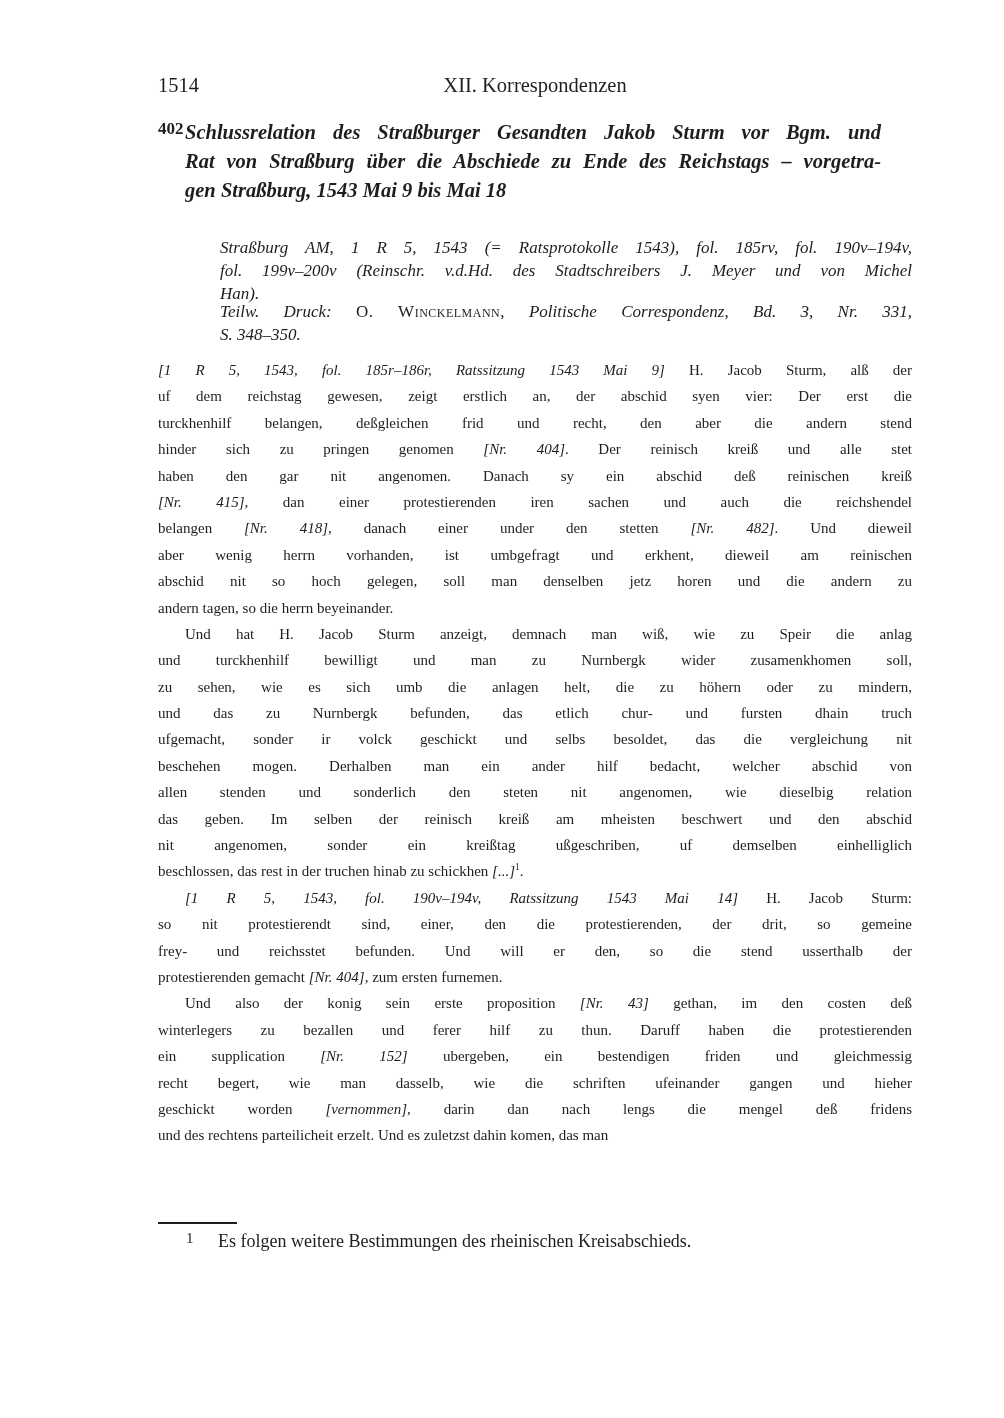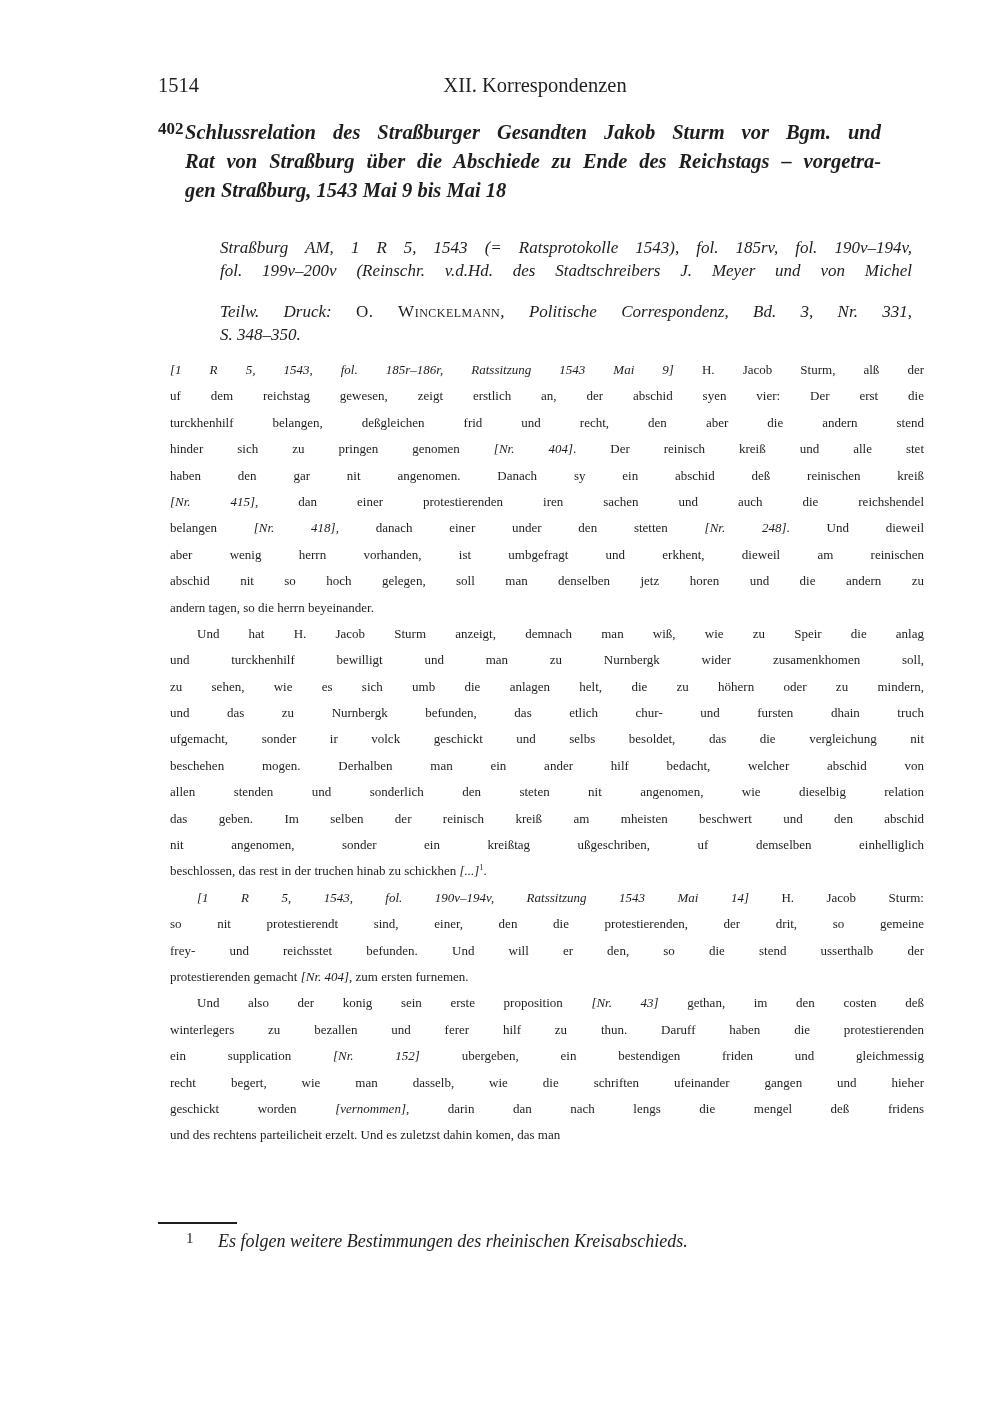--- a/index.html
+++ b/index.html
@@ -25,37 +25,37 @@
   .title-block { margin-left: 27px; width: 696px; font-weight: bold; font-style: italic; font-size: 20.5px; line-height: 29px; }
   .title-block .ln { height: 29px; }
 
   
   .source-block { position: absolute; left: 62px; width: 692px; font-style: italic; font-size: 17px; line-height: 23.2px; }
   .src-a { top: 236px; }
   .src-b { top: 300px; }
   .source-block .ln { height: 23.2px; }
 
   
-  .body-block { position: absolute; top: 357px; left: 12px; width: 754px; font-size: 13px; line-height: 26.4px; }
+  .body-block { position: absolute; top: 357px; left: 0; width: 754px; font-size: 15px; line-height: 26.4px; }
   .body-block .ln { height: 26.4px; }
 
   
   .ln { text-align: justify; text-align-last: justify; overflow: hidden; white-space: normal; }
   .ln.last { text-align-last: left; }
   .ln.ind { text-indent: 27px; }
 
   .it { font-style: italic; }
   .sc { font-style: normal; font-variant: small-caps; letter-spacing: 0.5px; }
   .sup { font-size: 0.62em; vertical-align: super; line-height: 0; }
 
   
   .footnote-rule { position: absolute; top: 1222px; left: 0; width: 79px; border-top: 2px solid #1e1e1e; }
   .footnote-row { position: absolute; top: 1229px; left: 0; width: 754px; font-size: 18px; line-height: 24px; }
   .fn-marker { position: absolute; left: 28px; top: -3px; font-size: 15px; font-style: normal; }
-  .fn-text { margin-left: 60px; font-style: italic; }
+  .fn-text { margin-left: 60px; }
 </style>
 </head>
 <body>
 
 <div class="page">
   <div class="textblock">
 
     <div class="header-row">
       <span class="page-num">1514</span>
       <span class="running-head">XII. Korrespondenzen</span>
@@ -66,35 +66,36 @@
       <div class="title-block">
           <div class="ln"><span>Schlussrelation des Straßburger Gesandten Jakob Sturm vor Bgm. und</span></div>
           <div class="ln"><span>Rat von Straßburg über die Abschiede zu Ende des Reichstags – vorgetra-</span></div>
           <div class="ln last"><span>gen Straßburg, 1543 Mai 9 bis Mai 18</span></div>
         </div>
     </div>
 
     <div class="source-block src-a">
         <div class="ln"><span>Straßburg AM, 1 R 5, 1543 (= Ratsprotokolle 1543), fol. 185rv, fol. 190v–194v,</span></div>
         <div class="ln"><span>fol. 199v–200v (Reinschr. v.d.Hd. des Stadtschreibers J. Meyer und von Michel</span></div>
+        <div class="ln last"><span>Han).</span></div>
       </div>
     <div class="source-block src-b">
         <div class="ln"><span>Teilw. Druck: </span><span class="sc">O. Winckelmann</span><span>, </span><span>Politische Correspondenz, Bd. 3, Nr. 331,</span></div>
         <div class="ln last"><span>S. 348–350.</span></div>
       </div>
 
     <div class="body-block">
       <div>
           <div class="ln"><span class="it">[1 R 5, 1543, fol. 185r–186r, Ratssitzung 1543 Mai 9]</span><span> H. Jacob Sturm, alß der</span></div>
           <div class="ln"><span>uf dem reichstag gewesen, zeigt erstlich an, der abschid syen vier: Der erst die</span></div>
           <div class="ln"><span>turckhenhilf belangen, deßgleichen frid und recht, den aber die andern stend</span></div>
           <div class="ln"><span>hinder sich zu pringen genomen </span><span class="it">[Nr. 404]</span><span>. Der reinisch kreiß und alle stet</span></div>
           <div class="ln"><span>haben den gar nit angenomen. Danach sy ein abschid deß reinischen kreiß</span></div>
           <div class="ln"><span class="it">[Nr. 415],</span><span> dan einer protestierenden iren sachen und auch die reichshendel</span></div>
-          <div class="ln"><span>belangen </span><span class="it">[Nr. 418]</span><span>, danach einer under den stetten </span><span class="it">[Nr. 248]</span><span>. Und dieweil</span></div>
+          <div class="ln"><span>belangen </span><span class="it">[Nr. 418]</span><span>, danach einer under den stetten </span><span class="it">[Nr. 482]</span><span>. Und dieweil</span></div>
           <div class="ln"><span>aber wenig herrn vorhanden, ist umbgefragt und erkhent, dieweil am reinischen</span></div>
           <div class="ln"><span>abschid nit so hoch gelegen, soll man denselben jetz horen und die andern zu</span></div>
           <div class="ln last"><span>andern tagen, so die herrn beyeinander.</span></div>
         </div>
       <div>
           <div class="ln ind"><span>Und hat H. Jacob Sturm anzeigt, demnach man wiß, wie zu Speir die anlag</span></div>
           <div class="ln"><span>und turckhenhilf bewilligt und man zu Nurnbergk wider zusamenkhomen soll,</span></div>
           <div class="ln"><span>zu sehen, wie es sich umb die anlagen helt, die zu höhern oder zu mindern,</span></div>
           <div class="ln"><span>und das zu Nurnbergk befunden, das etlich chur- und fursten dhain truch</span></div>
           <div class="ln"><span>ufgemacht, sonder ir volck geschickt und selbs besoldet, das die vergleichung nit</span></div>

